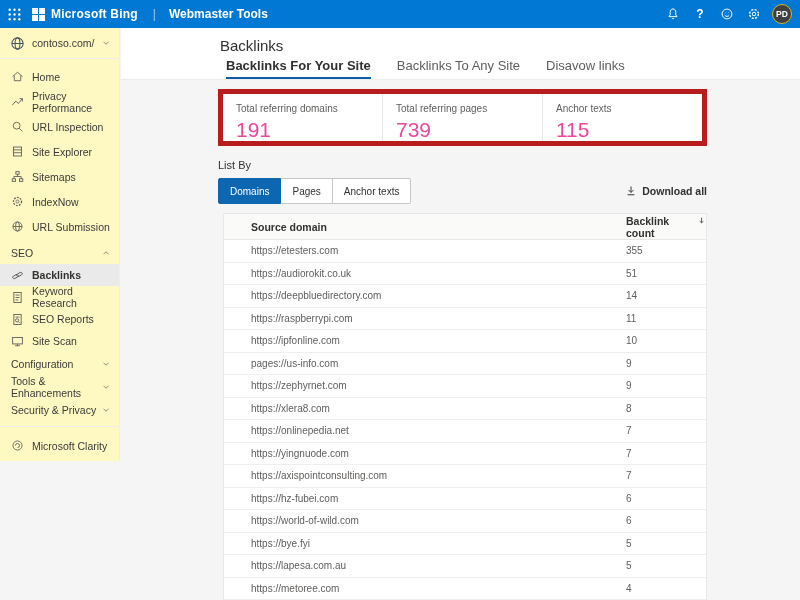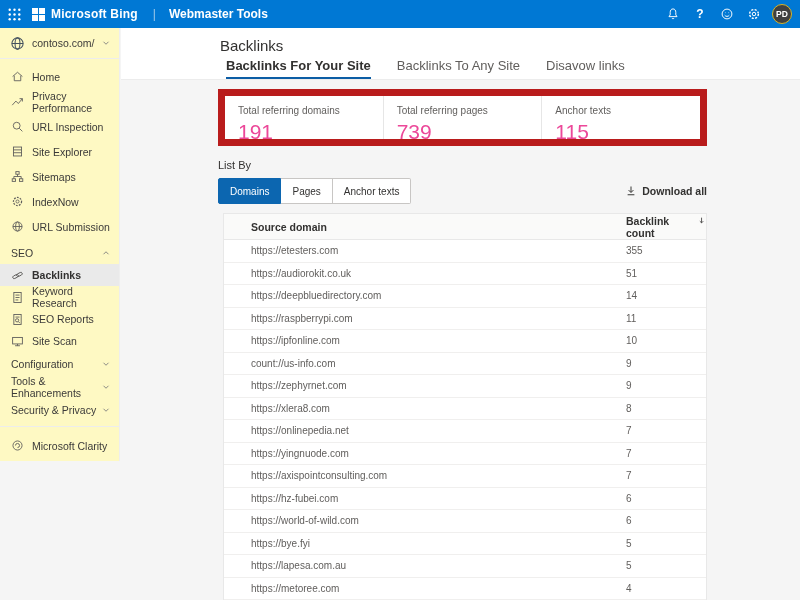--- a/index.html
+++ b/index.html
@@ -55,21 +55,21 @@
   .page-title { font-size:15px; color:#323130; }
   .tabs { position:absolute; bottom:0; left:105px; display:flex; gap:26px; }
   .tab { font-size:13px; color:#605e5c; padding-bottom:4px; cursor:pointer;
     border-bottom:2px solid transparent; }
   .tab.active { color:#323130; font-weight:bold; border-bottom-color:#0c5da5; }
 
   .content { padding:9px 0 0 97px; }
   .content-col { width:489px; }
 
   
-  .stats-card { background:#fff; border:7px solid #b91c1c; display:flex;
+  .stats-card { background:#fff; border:5px solid #b91c1c; display:flex;
     height:57px; }
   .stat { flex:1; padding:9px 0 0 13px; border-right:1px solid #e6e6e6; cursor:default; }
   .stat:last-child { border-right:none; }
   .stat .s-label { font-size:10px; color:#605e5c; }
   .stat .s-value { font-size:21px; font-weight:300; color:#ec4899; margin-top:4px; }
 
   
   .listby-label { margin-top:13px; font-size:11px; color:#323130; }
   .controls-row { margin-top:7px; display:flex; align-items:center; }
   .segmented { display:flex; }
@@ -415,21 +415,21 @@
           </div>
             <div class="t-row">
             <span>https://raspberrypi.com</span>
             <span>11</span>
           </div>
             <div class="t-row">
             <span>https://ipfonline.com</span>
             <span>10</span>
           </div>
             <div class="t-row">
-            <span>count://us-info.com</span>
+            <span>pages://us-info.com</span>
             <span>9</span>
           </div>
             <div class="t-row">
             <span>https://zephyrnet.com</span>
             <span>9</span>
           </div>
             <div class="t-row">
             <span>https://xlera8.com</span>
             <span>8</span>
           </div>

